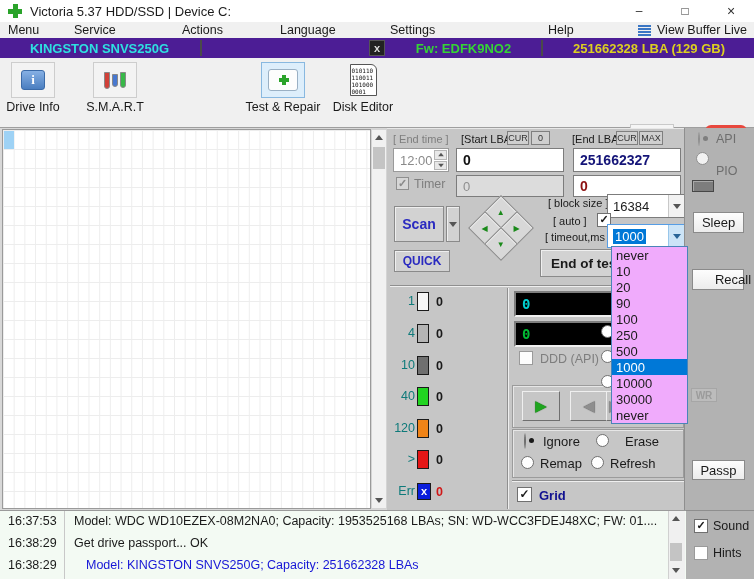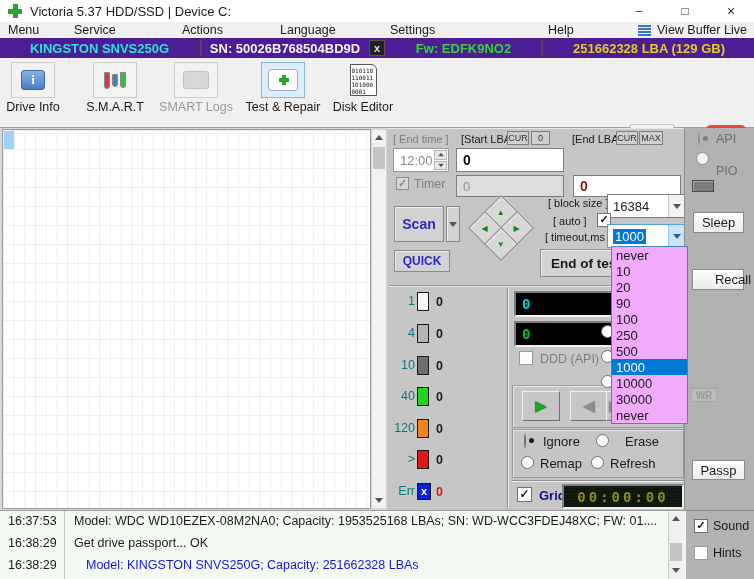--- a/index.html
+++ b/index.html
@@ -182,21 +182,20 @@
         <i style="top:6px;"></i>
         <i style="top:9px;"></i>
     </span>
     <span class="abs vb-label">View Buffer Live</span>
   </div>
 
   
   <div class="abs devicebar">
     <div class="abs dseg" style="left:0;width:199px;color:#2ee0e0;">KINGSTON SNVS250G</div>
     <div class="abs dsep" style="left:200px;"></div>
-    <div class="abs dseg" style="left:203px;width:164px;color:#f2f2f2;">SN: 50026B768504BD9D</div>
     <div class="abs xbadge">x</div>
     <div class="abs dseg" style="left:387px;width:153px;color:#35d435;">Fw: EDFK9NO2</div>
     <div class="abs dsep" style="left:541px;"></div>
     <div class="abs dseg" style="left:544px;width:210px;color:#ddd020;">251662328 LBA (129 GB)</div>
   </div>
 
   
   <div class="abs toolbar">
     <div class="abs tbtn" style="left:4px;width:58px;">
       <div class="icon-box">
@@ -204,26 +203,20 @@
       </div>
       <span class="lbl">Drive Info</span>
     </div>
     <div class="abs tbtn" style="left:80px;width:70px;">
       <div class="icon-box">
         <span class="tube" style="height:17px;background:#d04038;"></span>
         <span class="tube" style="height:13px;background:#4878d0;"></span>
         <span class="tube" style="height:16px;background:#38b848;"></span>
       </div>
       <span class="lbl">S.M.A.R.T</span>
-    </div>
-    <div class="abs tbtn disabled" style="left:156px;width:80px;">
-      <div class="icon-box">
-          <span class="ico-logs"></span>
-        </div>
-      <span class="lbl">SMART Logs</span>
     </div>
     <div class="abs tbtn active" style="left:240px;width:86px;">
       <div class="icon-box">
         <span class="ico-aid">
             <i class="ph"></i>
             <i class="pv"></i>
           </span>
       </div>
       <span class="lbl">Test &amp; Repair</span>
     </div>
@@ -279,20 +272,21 @@
     <span class="spin-btns">
       <b>
           <span class="tri up"></span>
         </b>
       <b>
           <span class="tri down"></span>
         </b>
     </span>
   </div>
   <div class="abs field" style="left:456px;top:148px;width:108px;height:24px;color:#111;">0</div>
+  <div class="abs field" style="left:573px;top:148px;width:108px;height:24px;color:#141478;">251662327</div>
 
   <span class="abs cb dis" style="left:396px;top:177px;">✓</span>
   <span class="abs small-lbl gray" style="left:414px;top:177px;font-size:12.5px;">Timer</span>
   <div class="abs field dis" style="left:456px;top:175px;width:108px;height:22px;">0</div>
   <div class="abs field" style="left:573px;top:175px;width:108px;height:22px;color:#8c1010;">0</div>
 
   <div class="abs cmd-btn" style="left:394px;top:206px;width:50px;height:36px;font-size:14px;">Scan</div>
   <div class="abs cmd-btn" style="left:446px;top:206px;width:14px;height:36px;">
       <span class="tri down"></span>
     </div>
@@ -395,21 +389,20 @@
   <span class="abs rlabel" style="left:615px;top:434px;margin-left:10px;">Erase</span>
   <span class="abs rad" style="left:521px;top:456px;"></span>
   <span class="abs rlabel" style="left:540px;top:456px;">Remap</span>
   <span class="abs rad" style="left:591px;top:456px;"></span>
   <span class="abs rlabel" style="left:610px;top:456px;">Refresh</span>
 
   
   <div class="abs groove" style="left:512px;top:480px;width:172px;"></div>
   <span class="abs cb" style="left:517px;top:487px;width:15px;height:15px;font-size:12px;line-height:13px;">✓</span>
   <span class="abs rlabel" style="left:539px;top:488px;font-weight:bold;color:#101090;">Grid</span>
-  <div class="abs lcd-timer" style="left:562px;top:484px;width:122px;height:25px;">00:00:00</div>
 
   
   <div class="abs droplist">
     <div class="item">never</div>
     <div class="item">10</div>
     <div class="item">20</div>
     <div class="item">90</div>
     <div class="item">100</div>
     <div class="item">250</div>
     <div class="item">500</div>

